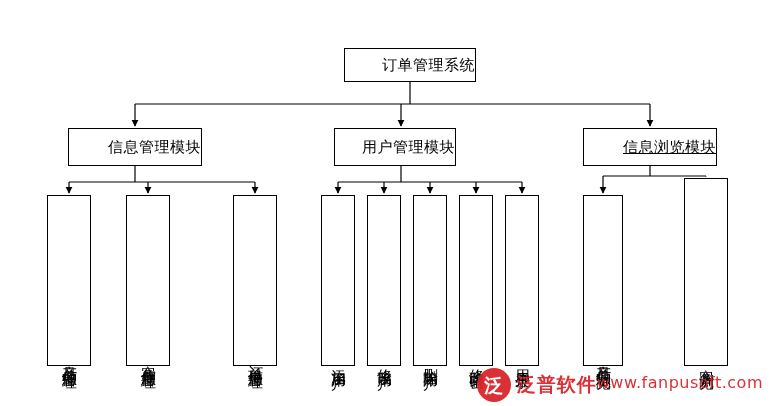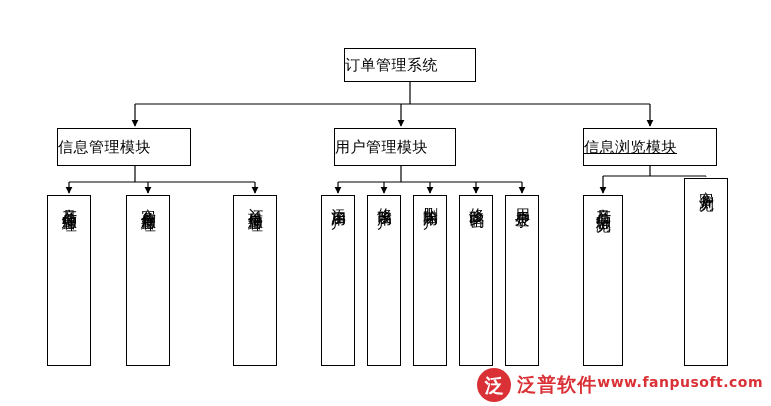--- a/index.html
+++ b/index.html
@@ -23,21 +23,21 @@
     height: 406px;
     pointer-events: none;
   }
   .node {
     position: absolute;
     box-sizing: border-box;
     border: 1px solid #000000;
     background: #ffffff;
     display: flex;
     align-items: center;
-    justify-content: flex-start;
+    justify-content: flex-end;
     text-align: center;
     color: #000000;
     font-size: 15px;
     line-height: 1.12;
     letter-spacing: 0.5px;
   }
   .node.vertical {
     writing-mode: vertical-rl;
     text-orientation: upright;
     letter-spacing: 2px;
@@ -78,23 +78,22 @@
     line-height: 1.05;
   }
   .wm-main {
     color: #d8262c;
     font-size: 19px;
     font-weight: bold;
     letter-spacing: 1px;
   }
   .wm-sub {
     color: #d8262c;
-    font-size: 14px;
+    font-size: 16px;
     letter-spacing: 0.5px;
-    font-weight: bold;
   }
 </style>
 </head>
 <body>
 
 <div id="canvas">
 
   <svg class="lines" xmlns="http://www.w3.org/2000/svg">
     <defs>
       <marker id="arrow" viewBox="0 0 10 10" refX="9" refY="5" markerWidth="6" markerHeight="6" orient="auto-start-reverse">
@@ -127,21 +126,21 @@
     <line x1="650" y1="166" x2="650" y2="176" stroke="#000" stroke-width="1.2"></line>
     <line x1="603" y1="176" x2="706" y2="176" stroke="#000" stroke-width="1.2"></line>
     <line x1="603" y1="176" x2="603" y2="193" stroke="#000" stroke-width="1.2" marker-end="url(#arrow)"></line>
     <line x1="706" y1="176" x2="706" y2="176.5" stroke="#000" stroke-width="1.2"></line>
   </svg>
 
   <div class="node root" style="left:344px; top:48px; width:132px; height:34px;">
     <span class="lbl">订单管理系统</span>
   </div>
 
-  <div class="node" style="left:57px; top:128px; width:134px; height:38px;">
+  <div class="node" style="left:68px; top:128px; width:134px; height:38px;">
     <span class="lbl">信息管理模块</span>
   </div>
   <div class="node" style="left:334px; top:128px; width:122px; height:38px;">
     <span class="lbl">用户管理模块</span>
   </div>
   <div class="node" style="left:583px; top:128px; width:134px; height:38px;text-decoration:underline;">
     <span class="lbl">信息浏览模块</span>
   </div>
 
   <div class="node vertical" style="left:47px; top:195px; width:44px; height:171px;">

